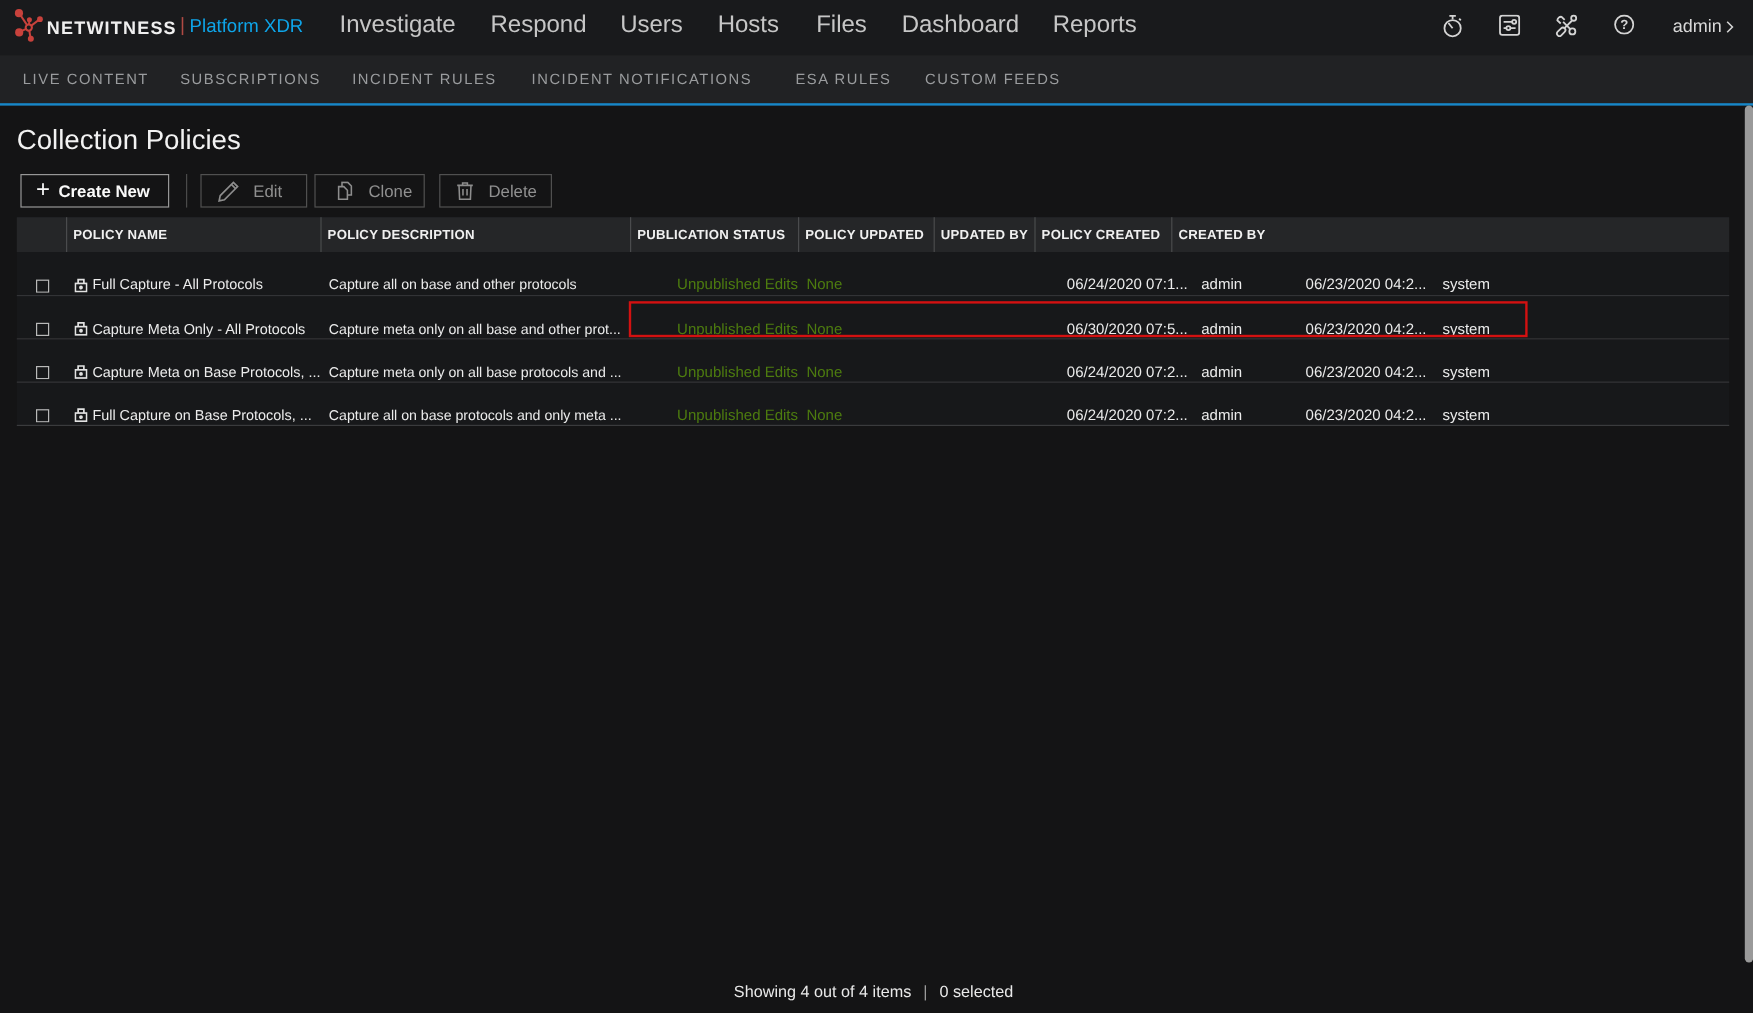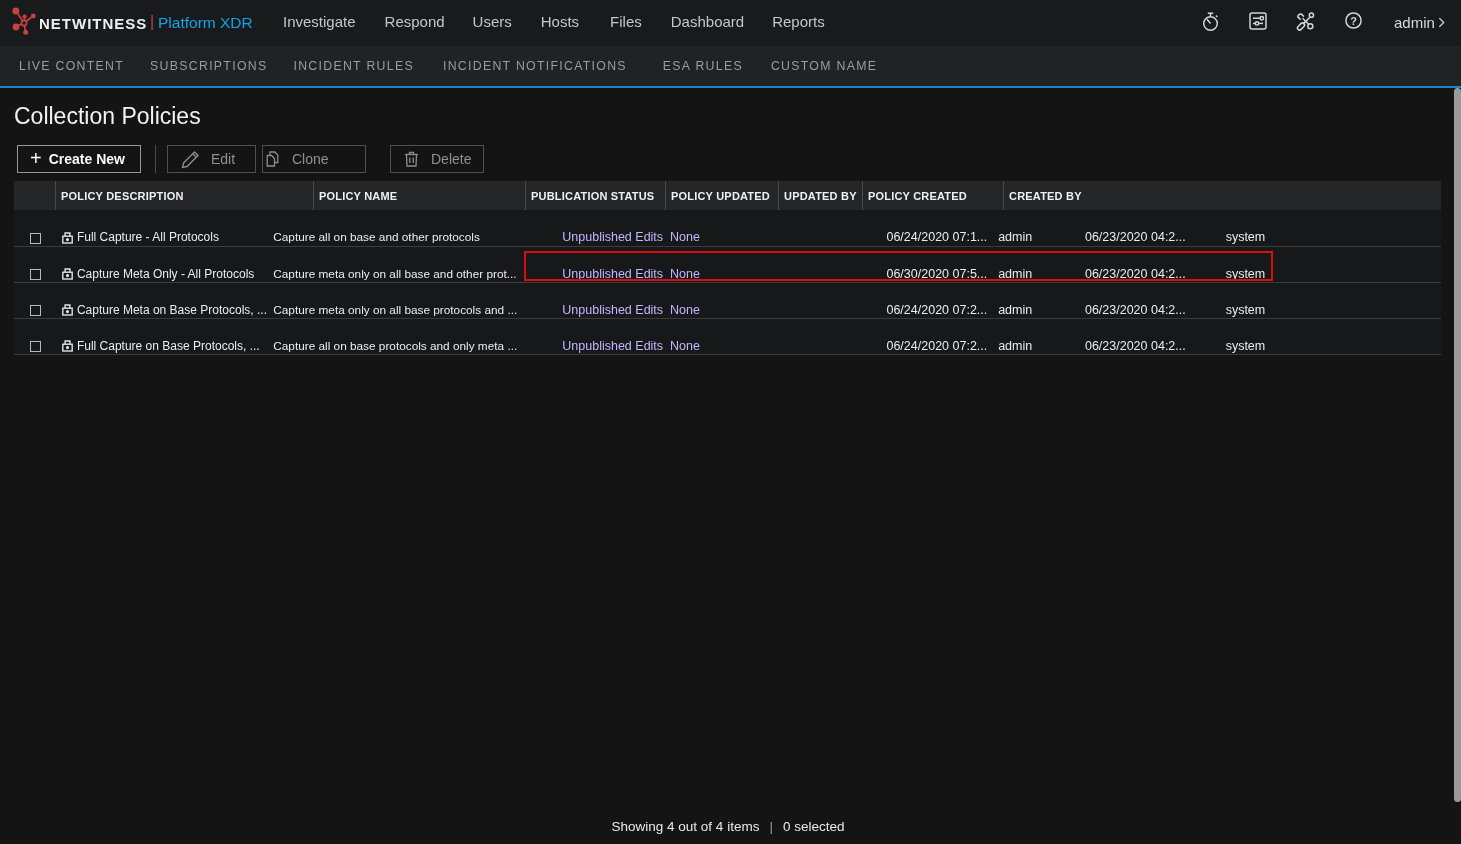--- a/index.html
+++ b/index.html
@@ -5,21 +5,21 @@
 * { margin:0; padding:0; box-sizing:border-box; }
 html,body { width:1461px; height:844px; overflow:hidden; background:#141415;
   font-family:"Liberation Sans", sans-serif; }
 
 .topbar { position:absolute; left:0; top:0; width:1461px; height:46px; background:#191a1c; }
 .logo-name { position:absolute; left:39px; top:15px; font:bold 15px "Liberation Sans";
   letter-spacing:1px; color:#efefef; }
 .logo-bar { position:absolute; left:150px; top:13px; color:#b04a44; font-size:16px; }
 .logo-prod { position:absolute; left:158px; top:14px; font-size:15.5px; color:#0ea5e9; }
 .topnav { position:absolute; left:283px; top:-1.5px; height:46px; display:flex; align-items:center; }
-.topnav span { font-size:15px; color:#c6c6c6; }
+.topnav span { font-size:20px; color:#c6c6c6; }
 .topicons { position:absolute; left:0; top:0; width:1461px; height:46px; }
 .topicons svg { position:absolute; top:12px; }
 .admin { position:absolute; left:1394px; top:14px; font-size:15px; color:#d8d8d8; }
 
 .tabs { position:absolute; left:0; top:46px; width:1461px; height:42px; background:#212224;
   border-bottom:2px solid #1787c8; display:flex; align-items:stretch; }
 .tab { position:relative; display:flex; align-items:center; font-size:12.3px; letter-spacing:1.3px;
   color:#9a9c9e; height:40px; }
 .tab.active { color:#fdfdfd; }
 .tab.active::after { content:""; position:absolute; left:-2px; right:-2px; bottom:0; height:4px;
@@ -29,34 +29,34 @@
 .toolbar { position:absolute; left:17px; top:145px; height:28px; display:flex; }
 .btn { height:28px; border:1px solid #505050; background:transparent; display:flex;
   align-items:center; color:#909090; font-size:14px; }
 .btn svg { margin-right:12px; flex:none; }
 .btn-create { border-color:#979797; color:#fafafa; font-weight:bold; font-size:14px;
   width:124px; padding-left:12px; }
 .btn-create .plus { font-size:20px; font-weight:400; margin-right:7px; margin-top:-2px; }
 .tsep { width:1px; background:#4a4a4a; margin:0 11px 0 14px; height:28px; }
 .btn-edit { width:89px; padding-left:13px; margin-right:6px; }
 .btn-edit svg { margin-right:10px; }
-.btn-clone { width:104px; padding-left:2px; margin-right:24px; }
+.btn-clone { width:92px; padding-left:17px; margin-right:12px; }
 .btn-del { width:94px; padding-left:13px; }
 
 .tbl { position:absolute; left:14px; top:181px; width:1427px; }
 .thead { display:flex; height:29px; background:#252628; align-items:center; }
 .th { font:bold 11px "Liberation Sans"; letter-spacing:0.2px; color:#f0f0f0; height:29px;
   display:flex; align-items:center; padding-left:5px; border-left:1px solid #4a4b4d; overflow:hidden; white-space:nowrap; }
 .th:first-child { border-left:none; }
 .row { display:flex; height:36px; padding-top:18px; align-items:center; border-bottom:1px solid #3a3b3d;
   background:#17181a; position:relative; }
 .td { font-size:12.5px; color:#ececec; padding-left:7px; white-space:nowrap; overflow:hidden; }
 .c0 { width:41px; } .c1 { width:212px; } .c2 { width:258px; } .c3 { width:140px;text-align:right; }
-.c4 { width:212px; } .c5 { width:113px; } .c6 { width:84px; } .c7 { width:114px; } .c8 { width:230px;margin-left:27px; }
-.red { color:#c4b5fd; }
+.c4 { width:212px; } .c5 { width:113px; } .c6 { width:84px; } .c7 { width:114px; } .c8 { width:230px; }
+.red { color:#4d7c0f; }
 .cb { width:11px; height:11px; border:1px solid #b9b9b9; margin-left:9px; margin-top:2px; }
 .name { display:flex; align-items:center; }
 .name svg { margin-right:4px; flex:none; }
 .c1.td { font-size:12px; }
 .c2.td { font-size:11.8px; }
 .c5.td { padding-left:12px; }
 .c6.td { padding-left:11px; }
 .c7.td { padding-left:14px; }
 .c8.td { padding-left:14px; }
 .redbox { position:absolute; left:510px; top:4px; width:748px; height:30px;
@@ -135,21 +135,21 @@
   </div>
   <div class="admin">admin</div>
 </div>
 
 <div class="tabs">
   <div class="tab" style="margin-left:19px">LIVE CONTENT</div>
   <div class="tab" style="margin-left:26px">SUBSCRIPTIONS</div>
   <div class="tab" style="margin-left:26px">INCIDENT RULES</div>
   <div class="tab" style="margin-left:29px">INCIDENT NOTIFICATIONS</div>
   <div class="tab" style="margin-left:36px">ESA RULES</div>
-  <div class="tab" style="margin-left:28px">CUSTOM NAME</div>
+  <div class="tab" style="margin-left:28px">CUSTOM FEEDS</div>
 </div>
 
 <div class="heading">Collection Policies</div>
 
 <div class="toolbar">
   <div class="btn btn-create"><span class="plus">+</span>Create New</div>
   <div class="tsep"></div>
   <div class="btn btn-edit">
     <svg width="20" height="20" viewBox="0 0 20 20" fill="none" stroke="#8d8d8d" stroke-width="1.4">
       <path d="M2.5 14 L13.5 3 L17 6.5 L6 17.5 L1.6 18.4 Z"></path>
@@ -166,22 +166,22 @@
       <path d="M5.5 3.2 L5.5 1.5 L9.5 1.5 L9.5 3.2"></path>
       <path d="M2.5 3.5 L3 15 L12 15 L12.5 3.5"></path>
       <line x1="5.8" y1="6.5" x2="5.8" y2="12"></line>
       <line x1="9.2" y1="6.5" x2="9.2" y2="12"></line>
     </svg>Delete</div>
 </div>
 
 <div class="tbl">
   <div class="thead">
     <div class="th c0"></div>
+    <div class="th c1">POLICY NAME</div>
     <div class="th c2">POLICY DESCRIPTION</div>
-    <div class="th c1">POLICY NAME</div>
     <div class="th c3">PUBLICATION STATUS</div>
     <div class="th c5">POLICY UPDATED</div>
     <div class="th c6">UPDATED BY</div>
     <div class="th c7">POLICY CREATED</div>
     <div class="th c8">CREATED BY</div>
   </div>
   <div class="row">
     <div class="td c0">
         <div class="cb"></div>
       </div>

